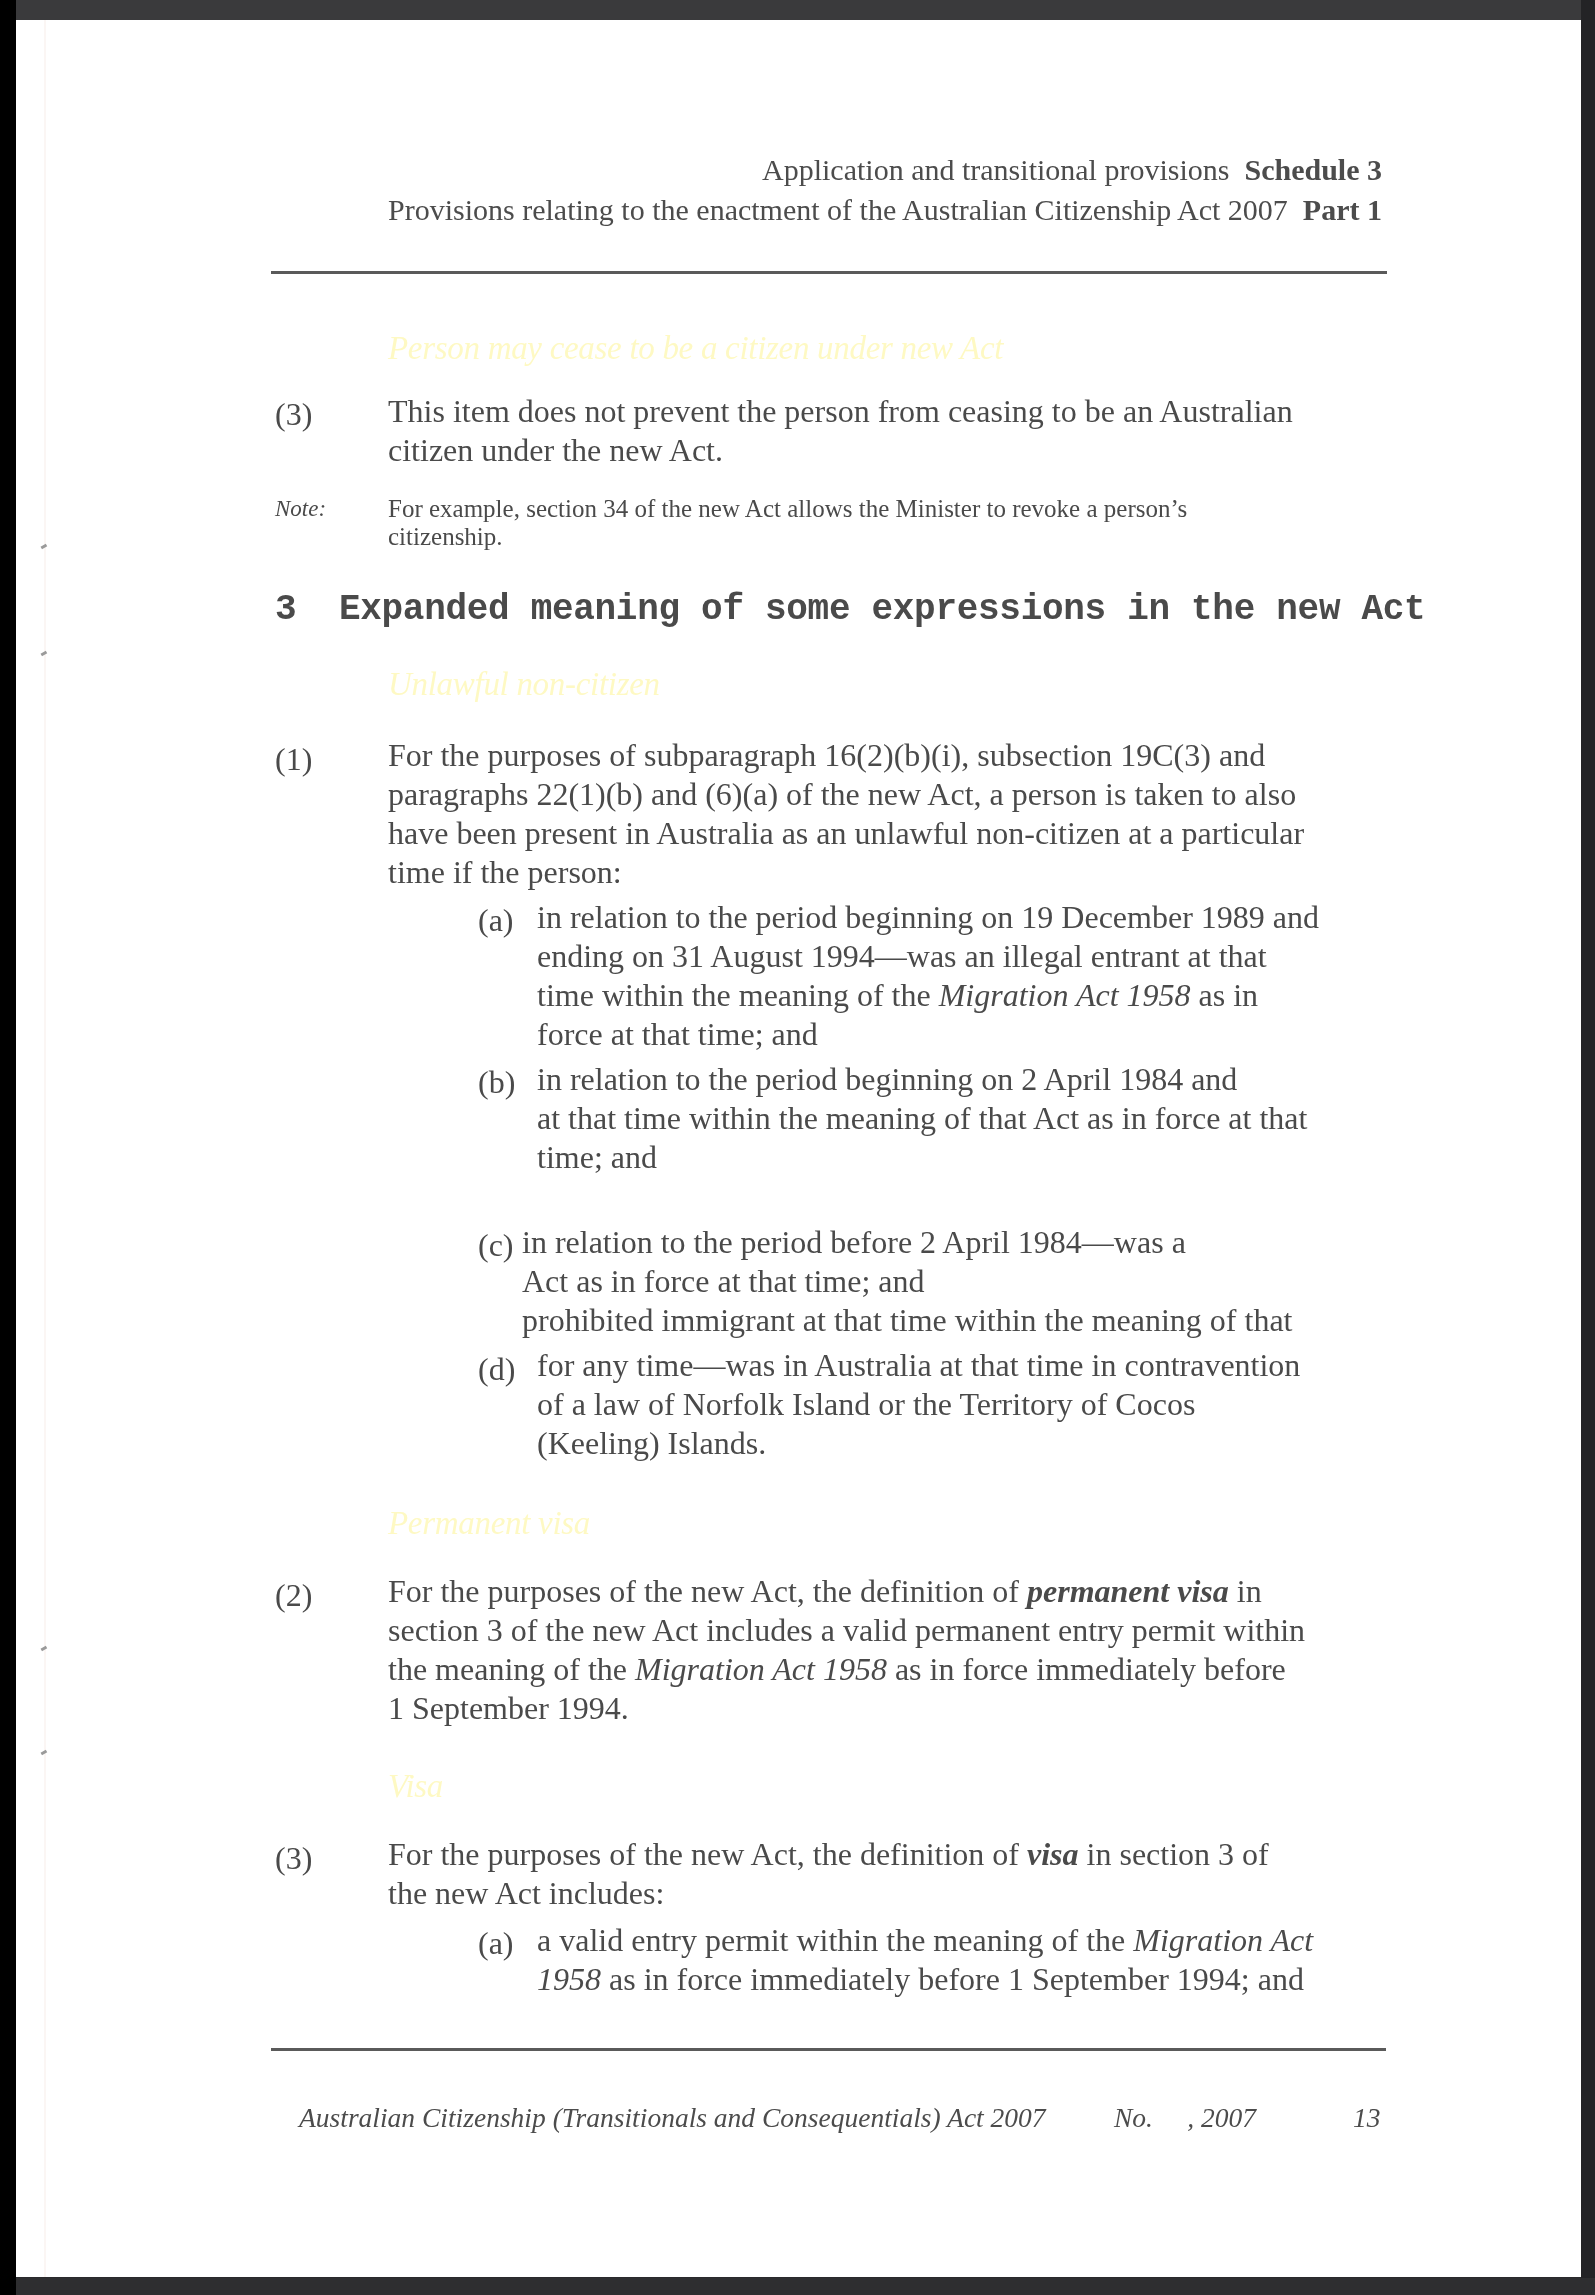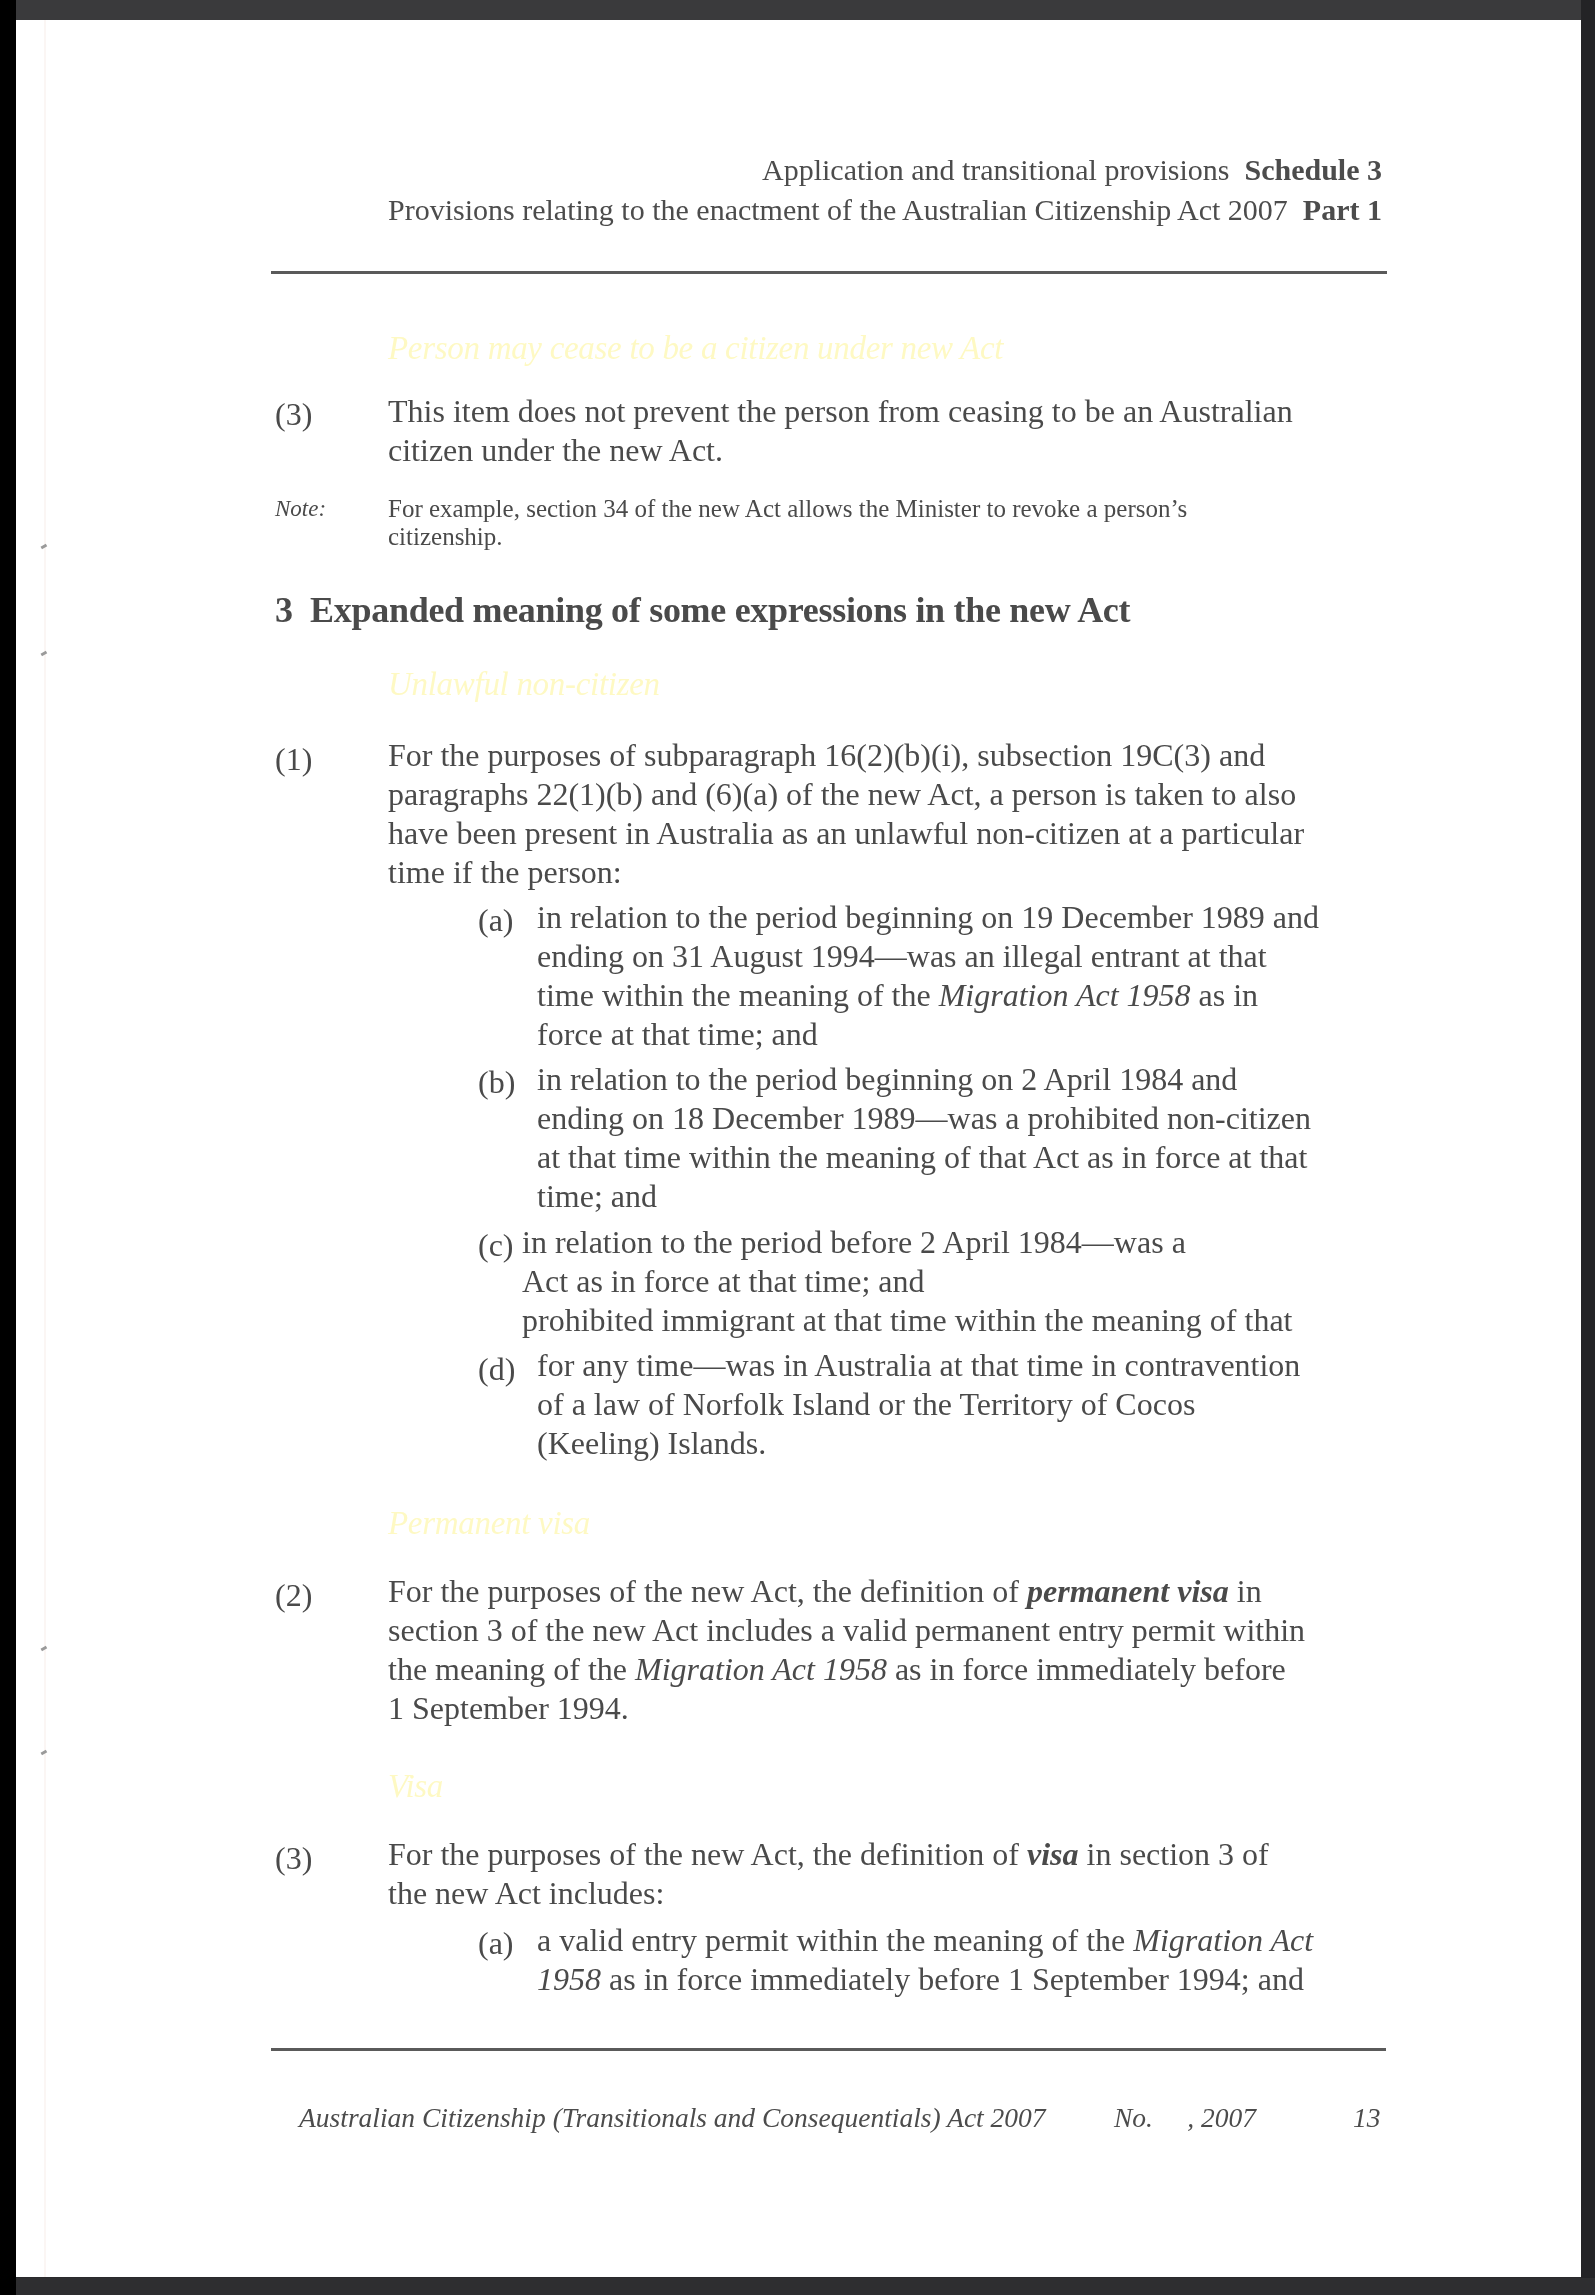--- a/index.html
+++ b/index.html
@@ -19,21 +19,21 @@
   }
   .paper-edge { position: absolute; left: 28px; top: 0; width: 2.2px; height: 100%; background: #fbf6f4; }
   .tick { position: absolute; width: 5.6px; height: 3.4px; background: #9a9a9a; transform: rotate(-30deg); }
 
   .abs { position: absolute; white-space: nowrap; }
   .hdr { font-size: 30px; right: 214px; text-align: right; color: #4c4c4c; }
   .hdr b { font-weight: bold; }
   .rule { position: absolute; height: 2.8px; background: #5a5a5a; }
 
   .sub-heading { font-family: Liberation Serif, serif; font-style: italic; font-size: 33px; color: #fef9c3; letter-spacing: -0.3px; }
-  .section-heading { font-family: Liberation Serif, serif; font-weight: bold; font-size: 36px; color: #4a4a4a; letter-spacing: -0.3px; }
+  .section-heading { font-family: Liberation Mono, monospace; font-weight: bold; font-size: 36px; color: #4a4a4a; letter-spacing: -0.3px; }
   .num { font-size: 32px; }
   .body { font-size: 32px; line-height: 39px; white-space: normal; }
   .note-lbl { font-size: 23px; font-style: italic; }
   .note-txt { font-size: 25px; line-height: 28px; white-space: normal; }
   .footer { font-style: italic; font-size: 27.5px; color: #4c4c4c; }
   em { font-style: italic; }
   .bi { font-style: italic; font-weight: bold; }
 </style>
 </head>
 <body>
@@ -92,21 +92,20 @@
 <div class="abs body" style="left:537px; top:898px; width:871px;">
   <div>in relation to the period beginning on 19 December 1989 and</div>
   <div>ending on 31 August 1994—was an illegal entrant at that</div>
   <div><span>time within the meaning of the </span><em>Migration Act 1958</em><span> as in</span></div>
   <div>force at that time; and</div>
 </div>
 
 <div class="abs num" style="left:478px; top:1064px;">(b)</div>
 <div class="abs body" style="left:537px; top:1060px; width:871px;">
   <div>in relation to the period beginning on 2 April 1984 and</div>
-  <div>ending on 18 December 1989—was a prohibited non-citizen</div>
   <div>at that time within the meaning of that Act as in force at that</div>
   <div>time; and</div>
 </div>
 
 <div class="abs num" style="left:478px; top:1227px;">(c)</div>
 <div class="abs body" style="left:522px; top:1223px; width:871px;">
   <div>in relation to the period before 2 April 1984—was a</div>
   <div>Act as in force at that time; and</div>
   <div>prohibited immigrant at that time within the meaning of that</div>
 </div>

